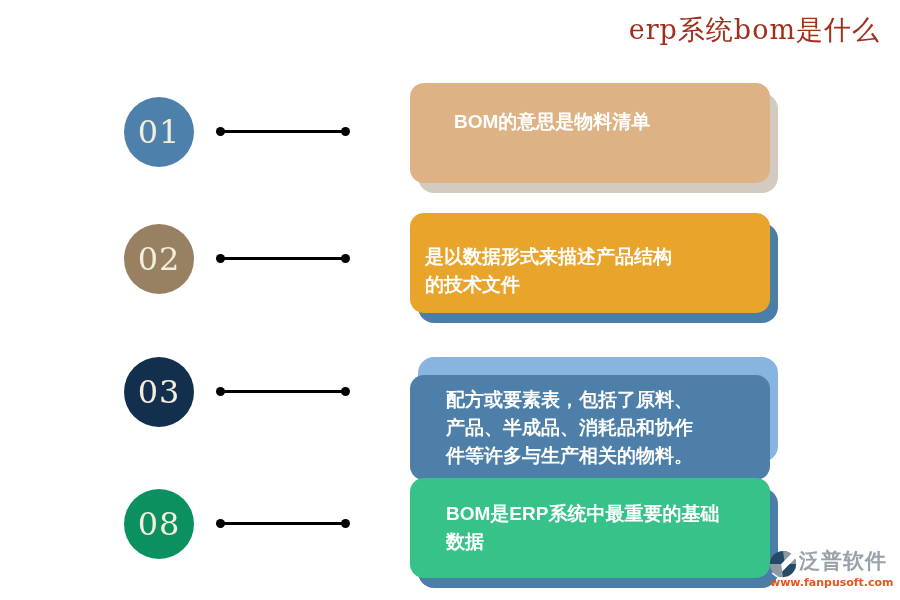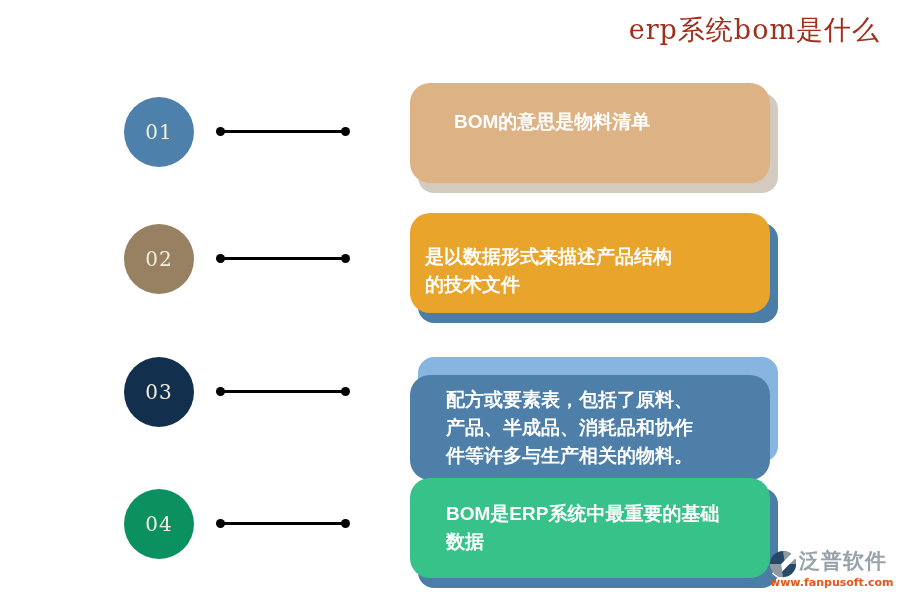--- a/index.html
+++ b/index.html
@@ -14,41 +14,41 @@
   }
   .step{position:absolute;left:0;width:900px;}
   .s1{top:83px;height:100px;}
   .s2{top:213px;height:100px;}
   .s3{top:347px;height:105px;}
   .s4{top:478px;height:100px;}
   .num-circle{
     position:absolute;left:124px;width:70px;height:70px;border-radius:50%;
     display:flex;align-items:center;justify-content:center;
     font-family:"DejaVu Serif","Liberation Serif",serif;
-    font-size:20px;color:#f3eedb;letter-spacing:1px;
+    font-size:32px;color:#f3eedb;letter-spacing:1px;
   }
   .s1 .num-circle{top:14px;}
   .s2 .num-circle{top:11px;}
   .s3 .num-circle{top:10px;}
   .s4 .num-circle{top:11px;}
   .connector{position:absolute;left:220px;width:126px;height:3px;background:#000;}
   .s1 .connector{top:47px;}
   .s2 .connector{top:44px;}
   .s3 .connector{top:43px;}
   .s4 .connector{top:44px;}
   .connector::before,.connector::after{
     content:"";position:absolute;top:-3px;width:9px;height:9px;border-radius:50%;background:#000;
   }
   .connector::before{left:-4px;}
   .connector::after{right:-4px;}
   .card-shadow{
     position:absolute;left:418px;top:10px;width:360px;height:100%;border-radius:16px;
   }
   .card{
-    position:absolute;left:410px;top:0;width:360px;height:100%;border-radius:20px;
+    position:absolute;left:410px;top:0;width:360px;height:100%;border-radius:14px;
     display:flex;align-items:center;
     color:#ffffff;font-size:19px;font-weight:bold;line-height:28px;
     white-space:pre-line;box-sizing:border-box;
   }
   .s1 .card{padding-left:44px;padding-bottom:22px;}
   .s2 .card{padding-left:15px;padding-top:16px;}
   .s3 .card{padding-left:36px;margin-top:28px;}
   .s4 .card{padding-left:36px;}
   .watermark{position:absolute;left:768px;top:547px;width:128px;height:48px;z-index:5;}
   .wm-icon{position:absolute;left:0;top:2px;width:30px;height:30px;}
@@ -89,21 +89,21 @@
 件等许多与生产相关的物料。</div>
   <div class="connector"></div>
   <div class="num-circle" style="background-color: rgb(18, 48, 77);">03</div>
 </div>
 
 <div class="step s4">
   <div class="card-shadow" style="background-color: rgb(75, 126, 167);"></div>
   <div class="card" style="background-color: rgb(54, 194, 137);">BOM是ERP系统中最重要的基础
 数据</div>
   <div class="connector"></div>
-  <div class="num-circle" style="background-color: rgb(11, 145, 96);">04</div>
+  <div class="num-circle" style="background-color: rgb(11, 145, 96);">08</div>
 </div>
 
 <div class="watermark">
   <svg class="wm-icon" viewBox="0 0 32 32">
     <circle cx="16" cy="16" r="14" fill="#274968"></circle>
     <path d="M 16 2 A 14 14 0 0 1 30 16 L 18 16 Z" fill="#8e99a4"></path>
     <path d="M 4 26 L 26 4 L 30 9 L 9 30 Z" fill="#ffffff"></path>
     <path d="M 16 30 A 14 14 0 0 1 2 16 L 14 16 Z" fill="#8e99a4"></path>
   </svg>
   <div class="wm-brand" style="color: rgb(152, 162, 171);">泛普软件</div>

